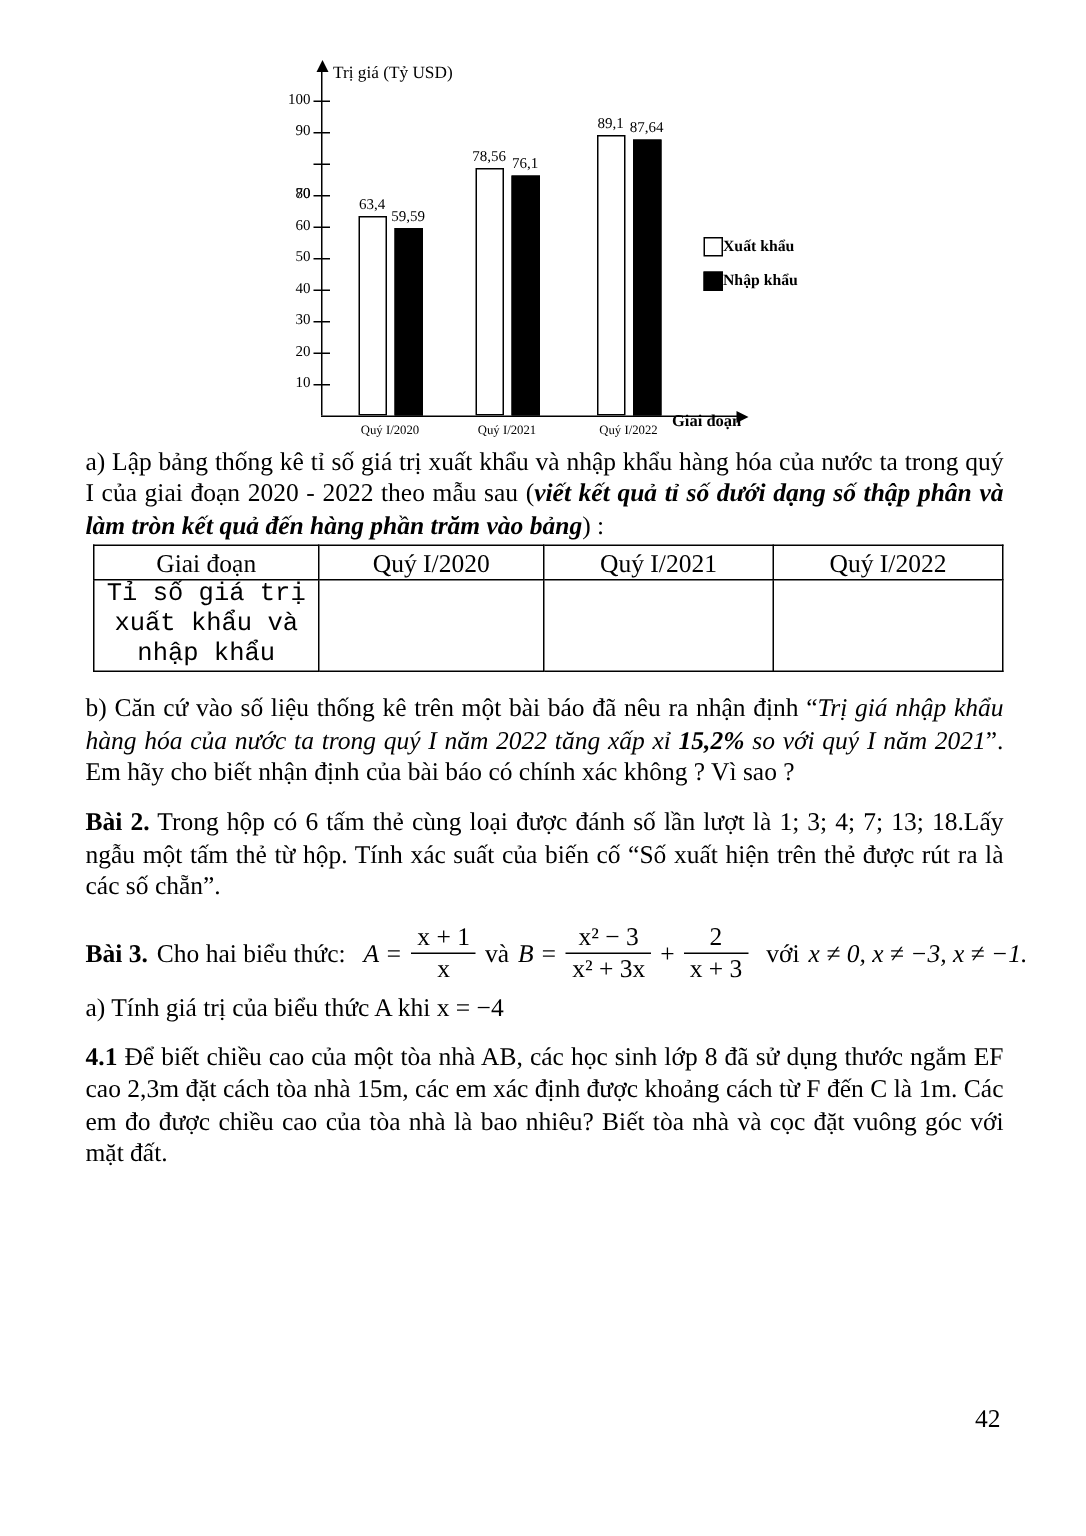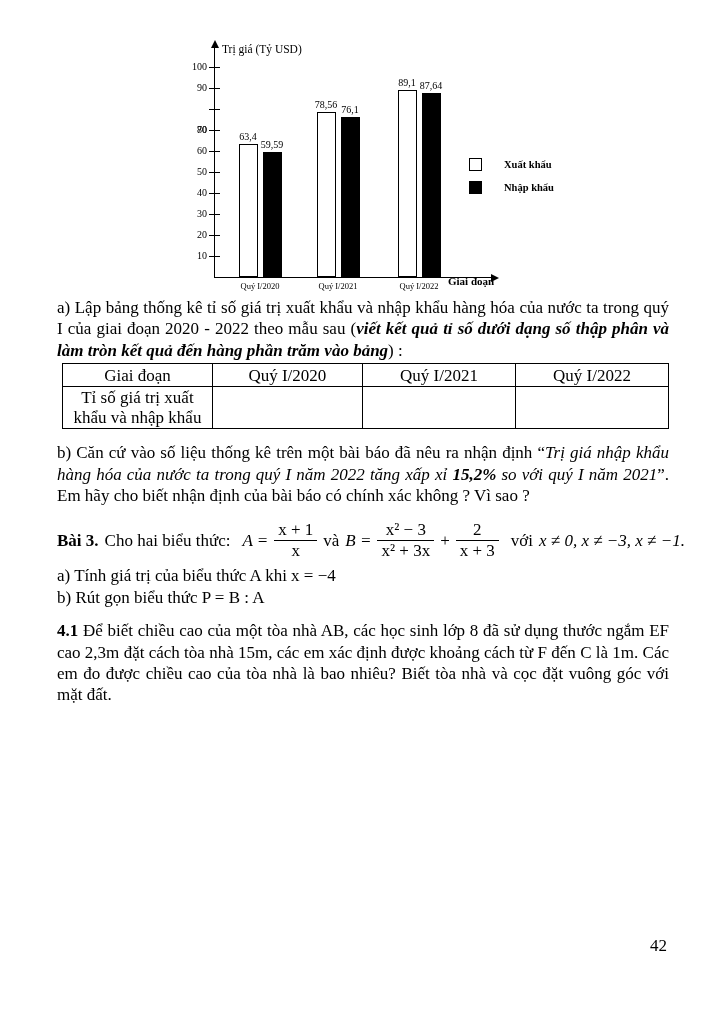--- a/index.html
+++ b/index.html
@@ -17,35 +17,35 @@
   .chart .xaxis{position:absolute;left:19px;top:239px;width:279px;height:1px;background:#000;}
   .chart .xarrow{position:absolute;left:296px;top:235.5px;width:0;height:0;
     border-top:4px solid transparent;border-bottom:4px solid transparent;border-left:8px solid #000;}
   .chart .xlabel{position:absolute;left:253px;top:237px;font-size:11px;font-weight:bold;}
   .chart .tick{position:absolute;width:11px;height:1px;background:#000;}
   .chart .ticklab{position:absolute;width:22px;text-align:right;font-size:10px;line-height:10px;}
   .chart .bar{position:absolute;box-sizing:border-box;border:1px solid #000;}
   .chart .vallab{position:absolute;width:44px;text-align:center;font-size:10px;line-height:10px;}
   .chart .catlab{position:absolute;width:72px;text-align:center;font-size:8.5px;line-height:10px;}
   .legend{position:absolute;left:274px;top:120px;display:flex;flex-direction:column;gap:10px;}
-  .legend-item{display:flex;align-items:center;gap:22px;font-size:10.5px;font-weight:bold;white-space:nowrap;text-align:center;}
+  .legend-item{display:flex;align-items:center;gap:0;font-size:10.5px;font-weight:bold;white-space:nowrap;text-align:center;}
   .swatch{width:13px;height:13px;border:1px solid #000;box-sizing:border-box;background:#fff;flex:0 0 auto;}
   .swatch.filled{background:#000;}
   
   .content{position:absolute;left:57px;top:297px;width:612px;font-size:17px;line-height:21.4px;}
   .content p{margin:0;text-align:justify;}
   .bi{font-weight:bold;font-style:italic;}
   .it{font-style:italic;}
   .b{font-weight:bold;}
   
   table.ratio-table{border-collapse:collapse;margin:2px 0 0 5px;table-layout:fixed;}
   table.ratio-table th,table.ratio-table td{border:1px solid #000;text-align:center;vertical-align:middle;
     font-size:17px;font-weight:normal;padding:0 6px;}
   table.ratio-table th{height:22px;line-height:21px;}
-  table.ratio-table td{height:41px;line-height:20px;}
+  table.ratio-table td{height:41px;line-height:20px;font-family:Liberation Mono, monospace;}
   .mt1{margin-top:13px !important;}
   .mt2{margin-top:12px !important;}
   
   .b3-head{display:flex;align-items:center;flex-wrap:nowrap;gap:6px;margin-top:9px;height:50px;white-space:nowrap;}
   .frac{display:inline-block;text-align:center;line-height:20px;}
   .frac .num{display:block;padding:0 4px 0;border-bottom:1px solid #000;}
   .frac .den{display:block;padding:0 4px;}
   .mathsp{margin-left:6px;}
   .b3-items p{margin:0;}
   .pagenum{position:absolute;top:936px;right:57px;font-size:17px;}
@@ -133,20 +133,21 @@
         <td>Tỉ số giá trị xuất khẩu và nhập khẩu</td>
         <td></td>
         <td></td>
         <td></td>
       </tr>
     </tbody>
       </table>
 
     <p class="mt1"><span>b) Căn cứ vào số liệu thống kê trên một bài báo đã nêu ra nhận định “</span><span class="it">Trị giá nhập khẩu hàng hóa của nước ta trong quý I năm 2022 tăng xấp xỉ </span><span class="bi">15,2%</span><span class="it"> so với quý I năm 2021</span><span>”. Em hãy cho biết nhận định của bài báo có chính xác không ? Vì sao ?</span></p>
 
+    <p class="mt2"><span class="b">Bài 2.</span><span> Trong hộp có 6 tấm thẻ cùng loại được đánh số lần lượt là 1; 3; 4; 7; 13; 18.Lấy ngẫu một tấm thẻ từ hộp. Tính xác suất của biến cố “Số xuất hiện trên thẻ được rút ra là các số chẵn”.</span></p>
 
     <div>
       <div class="b3-head">
         <span class="b">Bài 3.</span>
         <span>Cho hai biểu thức:</span>
         <span class="it mathsp">A =</span>
         <span class="frac">
             <span class="num">x + 1</span>
             <span class="den">x</span>
           </span>
@@ -159,21 +160,20 @@
         <span>+</span>
         <span class="frac">
             <span class="num">2</span>
             <span class="den">x + 3</span>
           </span>
         <span class="mathsp">với</span>
         <span class="it">x ≠ 0,  x ≠ −3,  x ≠ −1.</span>
       </div>
       <div class="b3-items">
         <p>a) Tính giá trị của biểu thức A khi x = −4</p>
-        <p>b) Rút gọn biểu thức P = B : A</p>
       </div>
     </div>
 
     <div style="margin-top:12px;">
       <p><span class="b">4.1</span><span> Để biết chiều cao của một tòa nhà AB, các học sinh lớp 8 đã sử dụng thước ngắm EF cao 2,3m đặt cách tòa nhà 15m, các em xác định được khoảng cách từ F đến C là 1m. Các em đo được chiều cao của tòa nhà là bao nhiêu? Biết tòa nhà và cọc đặt vuông góc với mặt đất.</span></p>
     </div>
 
   </div>
 
   <div class="pagenum">42</div>

